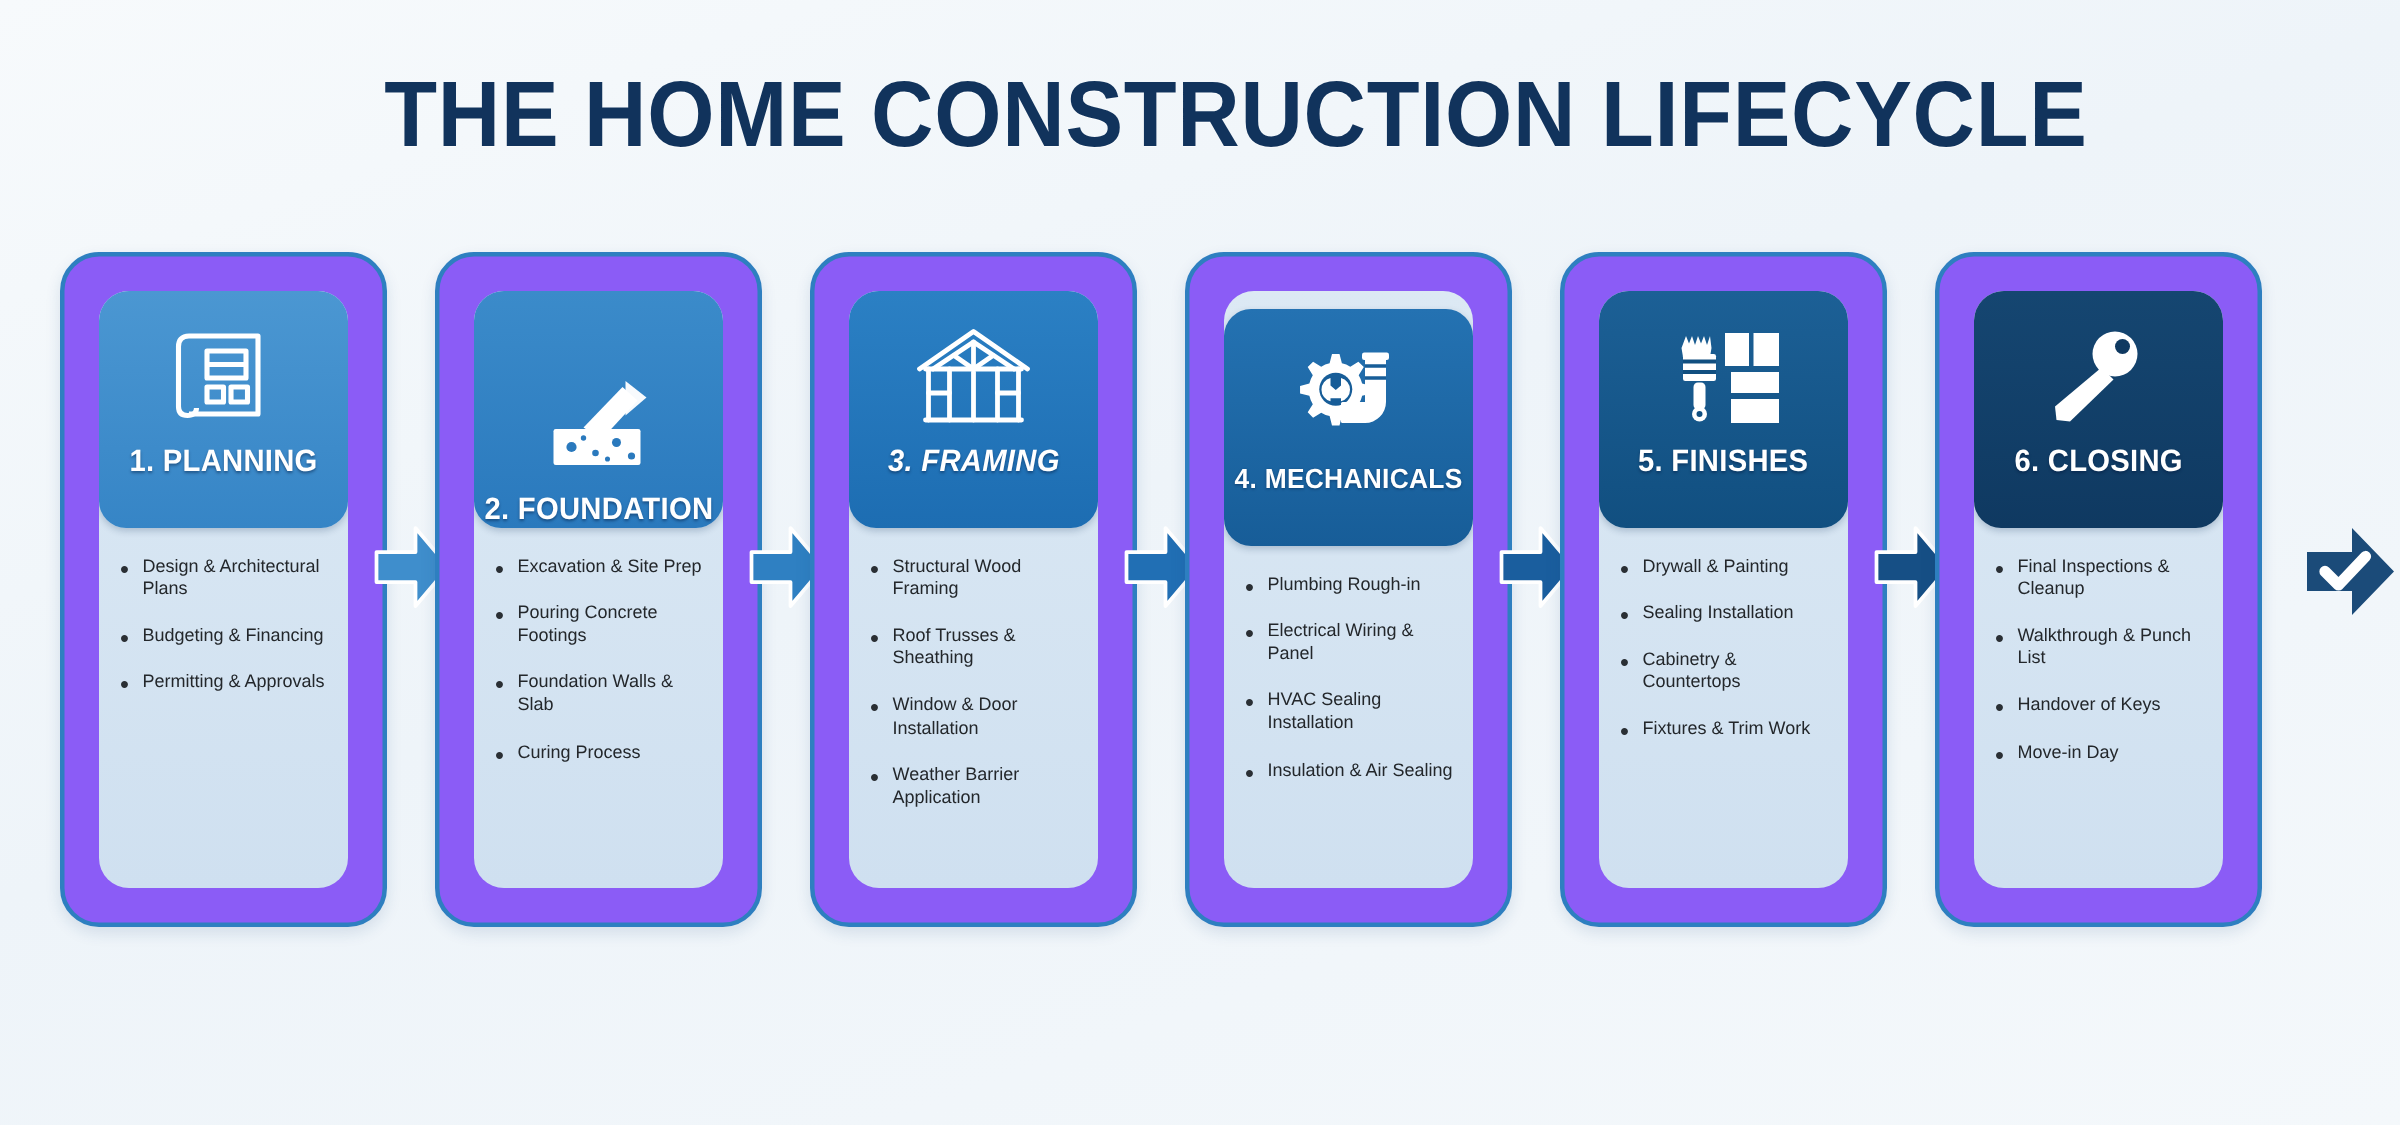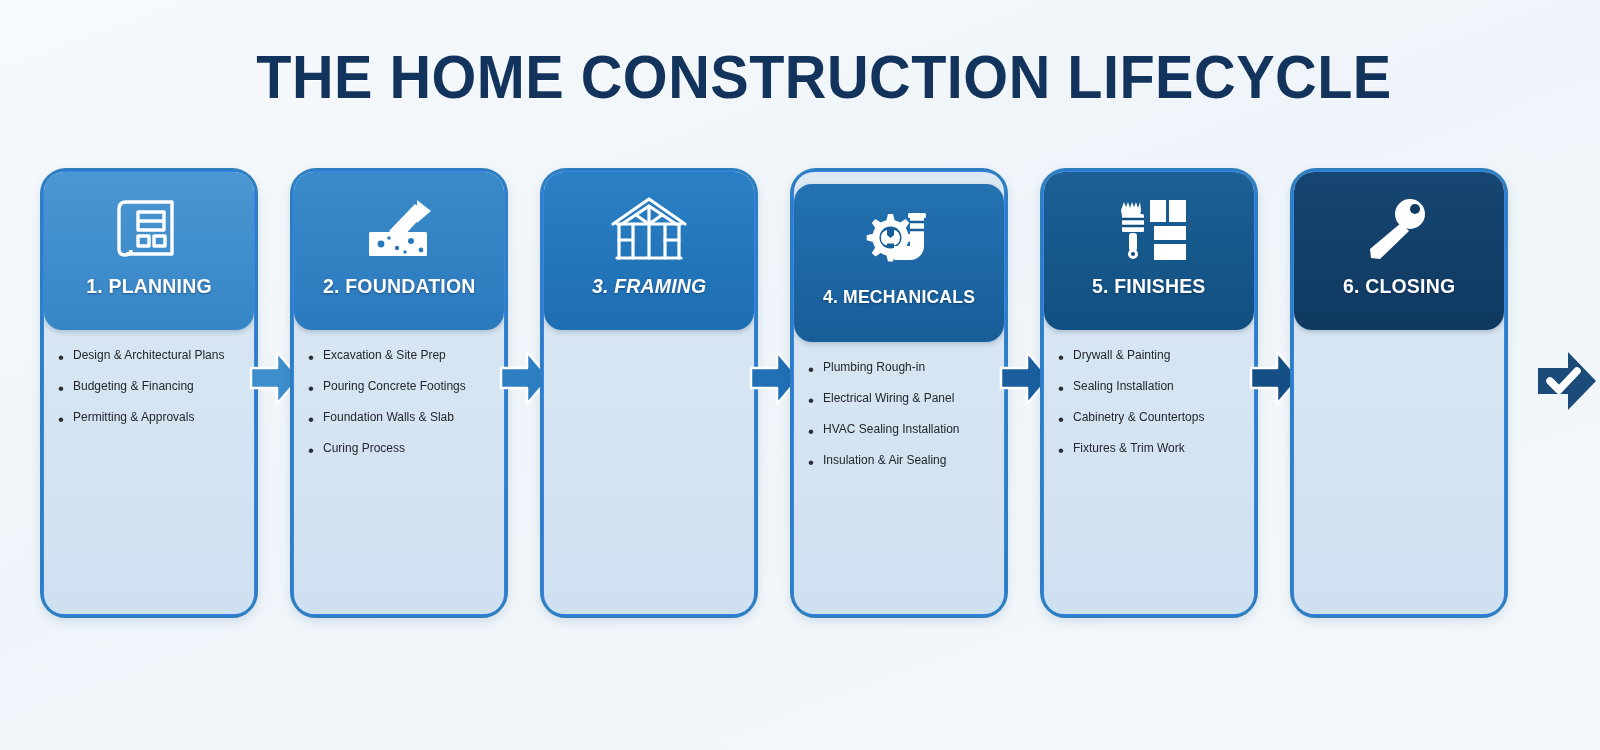--- a/index.html
+++ b/index.html
@@ -47,22 +47,22 @@
   }
 
   
   .card {
     position: relative;
     width: 218px;
     flex: 0 0 218px;
     height: 450px;
     border-radius: 26px;
     border: 3px solid #2e7fc0;
-    background: #3b82f6;
-    padding: 1px;
+    background: #8b5cf6;
+    padding: 23px;
     box-shadow: 0 4px 10px rgba(25,70,120,0.13);
   }
   .card-inner {
     width: 100%;
     height: 100%;
     border-radius: 20px;
     background: linear-gradient(180deg, #dce9f4 0%, #cfe0f0 100%);
     overflow: hidden;
     display: flex;
     flex-direction: column;
@@ -187,21 +187,21 @@
   </div>
 
   <div class="arrow">
     <svg width="52" height="56" viewBox="0 0 52 56">
       <path d="M2 18 h26 v-16 l22 26 l-22 26 v-16 h-26 z" fill="#3f8ecc" stroke="#ffffff" stroke-width="2.5" stroke-linejoin="round"></path>
     </svg>
   </div>
 
   <div class="card">
     <div class="card-inner">
-      <div class="card-head" style="background:linear-gradient(180deg,#3b8bca 0%,#2a79bd 100%);">
+      <div class="card-head" style="background:linear-gradient(180deg,#3b8bca 0%,#2a79bd 100%);justify-content:flex-end;">
         <div class="card-icon">
           <svg width="76" height="66" viewBox="0 0 76 66">
             <g fill="#fff">
               <rect x="8" y="36" width="58" height="24" rx="1.5"></rect>
               <path d="M56 4 l14 11 l-14 12 z" opacity="0.96"></path>
               <path d="M54 8 l10 9 l-24 26 l-12 -8 z"></path>
             </g>
             <g fill="#2a79bd">
               <circle cx="20" cy="48" r="3.4"></circle>
               <circle cx="36" cy="52" r="2.2"></circle>
@@ -243,20 +243,28 @@
               <path d="M27 19 L40 28 L53 19"></path>
               <path d="M8 28 h64"></path>
               <path d="M10 28 v34 M24 28 v34 M40 30 v32 M56 28 v34 M70 28 v34"></path>
               <path d="M8 62 h64"></path>
               <path d="M10 44 h14 M56 44 h14"></path>
             </g>
           </svg>
         </div>
         <div class="card-title">3. FRAMING</div>
       </div>
+      <div class="card-body">
+        <ul class="bullets">
+          <li>Structural Wood Framing</li>
+          <li>Roof Trusses &amp; Sheathing</li>
+          <li>Window &amp; Door Installation</li>
+          <li>Weather Barrier Application</li>
+        </ul>
+      </div>
     </div>
   </div>
 
   <div class="arrow">
     <svg width="52" height="56" viewBox="0 0 52 56">
       <path d="M2 18 h26 v-16 l22 26 l-22 26 v-16 h-26 z" fill="#216fb4" stroke="#ffffff" stroke-width="2.5" stroke-linejoin="round"></path>
     </svg>
   </div>
 
   <div class="card">
@@ -349,20 +357,28 @@
             <g fill="#fff">
               <circle cx="44" cy="18" r="15"></circle>
               <path d="M35 27 l8 8 l-29 28 l-9 -1 l-1 -9 z"></path>
               <rect x="12" y="44" width="12" height="5" transform="rotate(-45 18 46)"></rect>
               <rect x="20" y="36" width="12" height="5" transform="rotate(-45 26 38)"></rect>
             </g>
             <circle cx="49" cy="13" r="5" fill="#0f3961"></circle>
           </svg>
         </div>
         <div class="card-title">6. CLOSING</div>
+      </div>
+      <div class="card-body">
+        <ul class="bullets">
+          <li>Final Inspections &amp; Cleanup</li>
+          <li>Walkthrough &amp; Punch List</li>
+          <li>Handover of Keys</li>
+          <li>Move-in Day</li>
+        </ul>
       </div>
     </div>
   </div>
 
 </div>
 
 <div class="end-arrow">
   <svg width="62" height="62" viewBox="0 0 62 62">
     <path d="M2 18 h30 v-16 l28 29 l-28 29 v-16 h-30 z" fill="#1b4b79"></path>
     <path d="M14 31 l9 9 l18 -19" fill="none" stroke="#ffffff" stroke-width="7.5" stroke-linecap="round" stroke-linejoin="round"></path>

